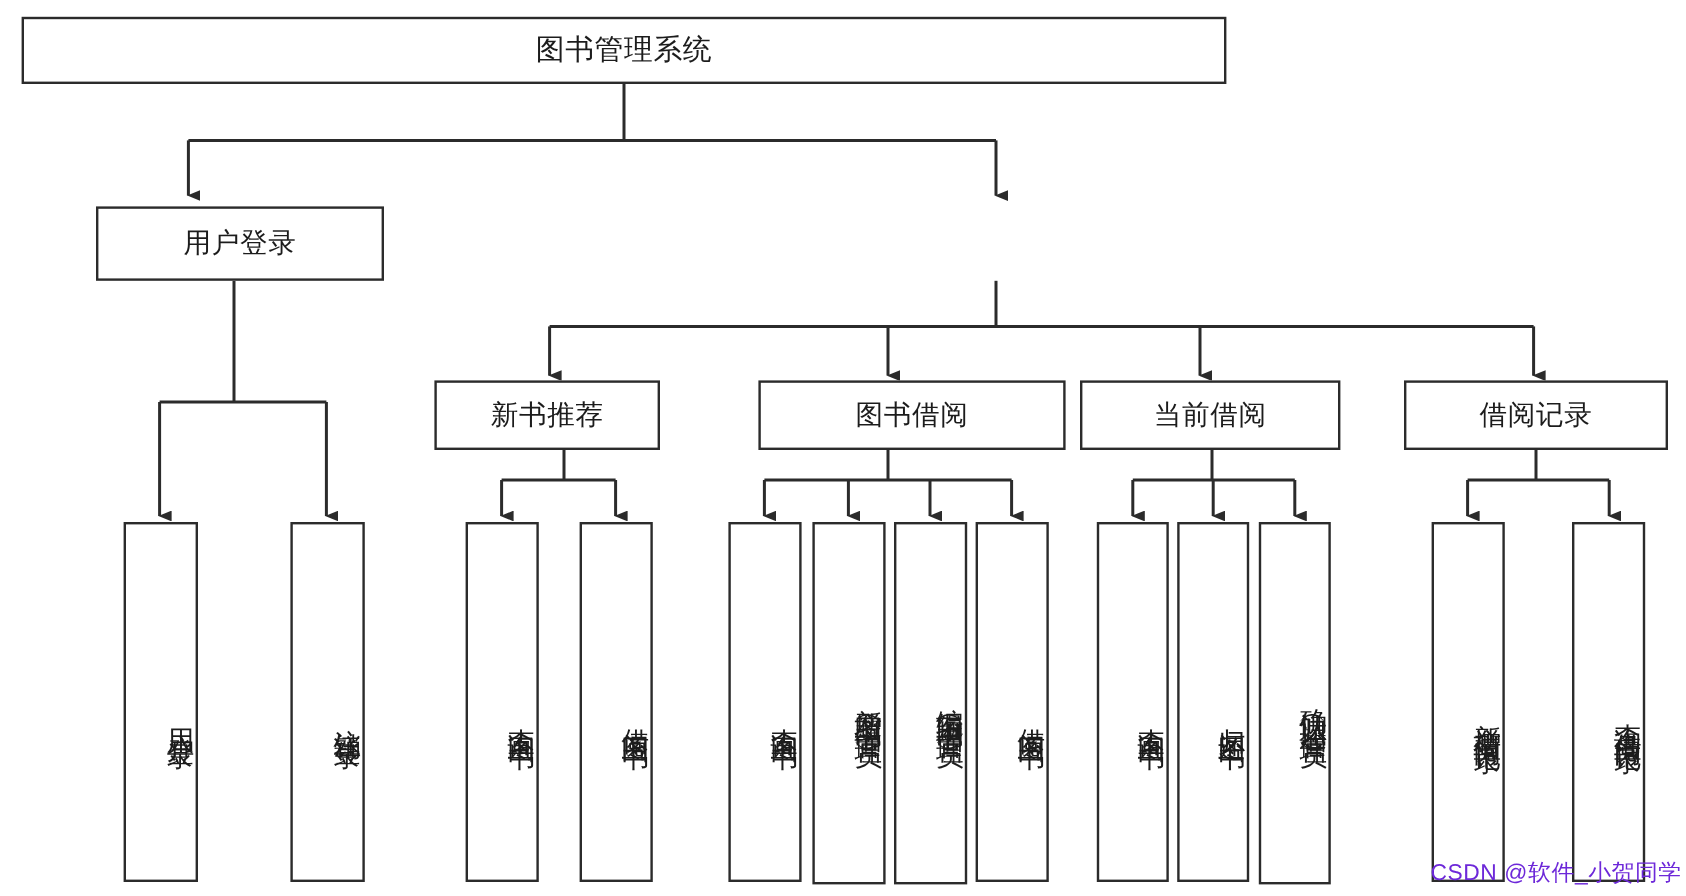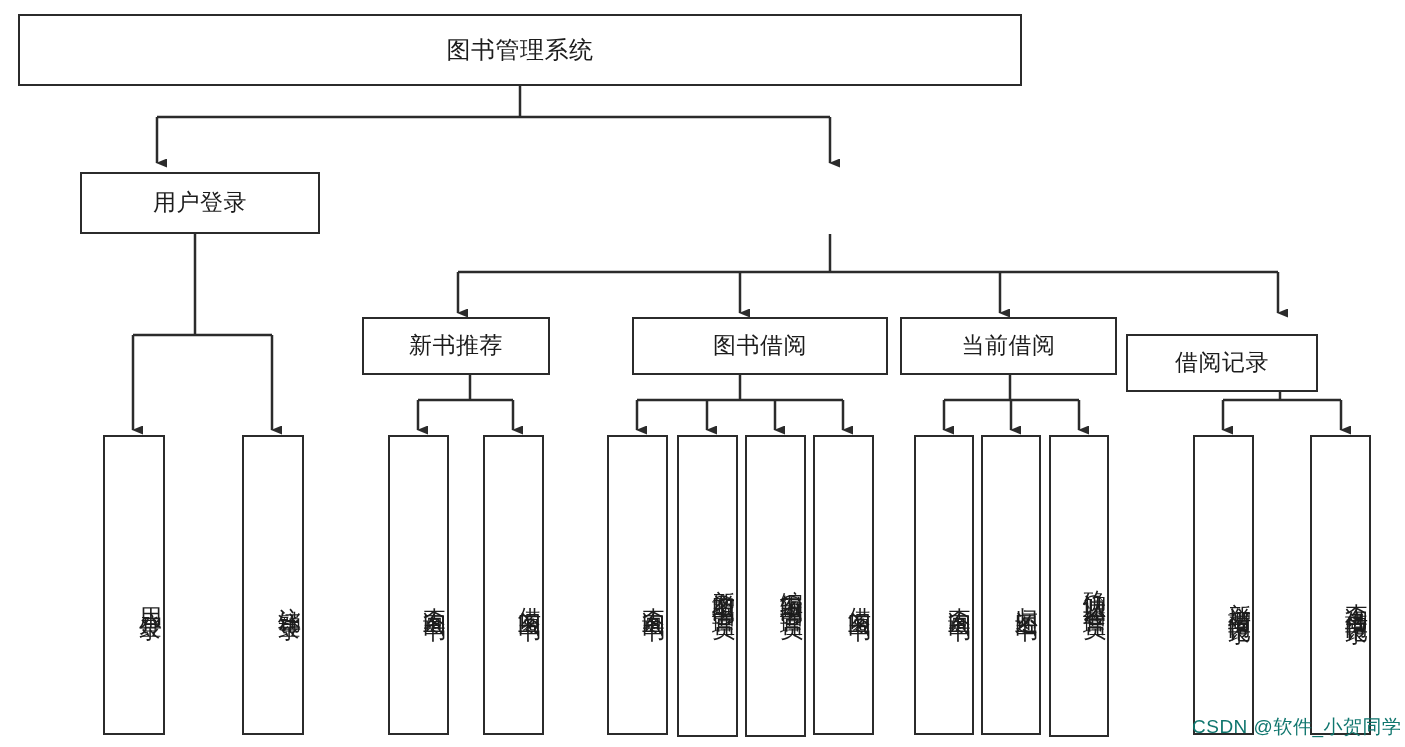--- a/index.html
+++ b/index.html
@@ -56,21 +56,21 @@
     text-align: left;
   }
   .node-v.deep {
     padding-top: 8px;
   }
   .watermark {
     position: absolute;
     left: 1192px;
     top: 714px;
     font-size: 19px;
-    color: #0f766e;
+    color: #6d28d9;
     white-space: nowrap;
     letter-spacing: 0.5px;
   }
 </style>
 </head>
 <body>
 
 <div id="canvas">
 
   <svg id="edges" viewBox="0 0 1405 747">
@@ -116,42 +116,42 @@
       <path d="M 1011 400 L 1011 430" marker-end="url(#arrow)"></path>
       <path d="M 1079 400 L 1079 430" marker-end="url(#arrow)"></path>
 
       <path d="M 1280 375 L 1280 400"></path>
       <path d="M 1223 400 L 1341 400"></path>
       <path d="M 1223 400 L 1223 430" marker-end="url(#arrow)"></path>
       <path d="M 1341 400 L 1341 430" marker-end="url(#arrow)"></path>
     </g>
   </svg>
 
-  <div class="node node-h node-root" style="left:18px; top:14px; width:1004px; height:72px;">
+  <div class="node node-h node-root" style="left:18px; top:14px; width:1004px; height:56px;">
     <span>图书管理系统</span>
   </div>
 
   <div class="node node-h" style="left:80px; top:172px; width:240px; height:62px;">
     <span>用户登录</span>
   </div>
 
 
   <div class="node node-h" style="left:362px; top:317px; width:188px; height:58px;">
     <span>新书推荐</span>
   </div>
 
   <div class="node node-h" style="left:632px; top:317px; width:256px; height:58px;">
     <span>图书借阅</span>
   </div>
 
   <div class="node node-h" style="left:900px; top:317px; width:217px; height:58px;">
     <span>当前借阅</span>
   </div>
 
-  <div class="node node-h" style="left:1126px; top:317px; width:192px; height:58px;margin-top:17px;">
+  <div class="node node-h" style="left:1170px; top:317px; width:220px; height:58px;">
     <span>借阅记录</span>
   </div>
 
   <div class="node node-v" style="left:103px; top:435px; width:62px; height:300px;">
     <span>用户登录</span>
   </div>
 
   <div class="node node-v" style="left:242px; top:435px; width:62px; height:300px;">
     <span>注销登录</span>
   </div>

